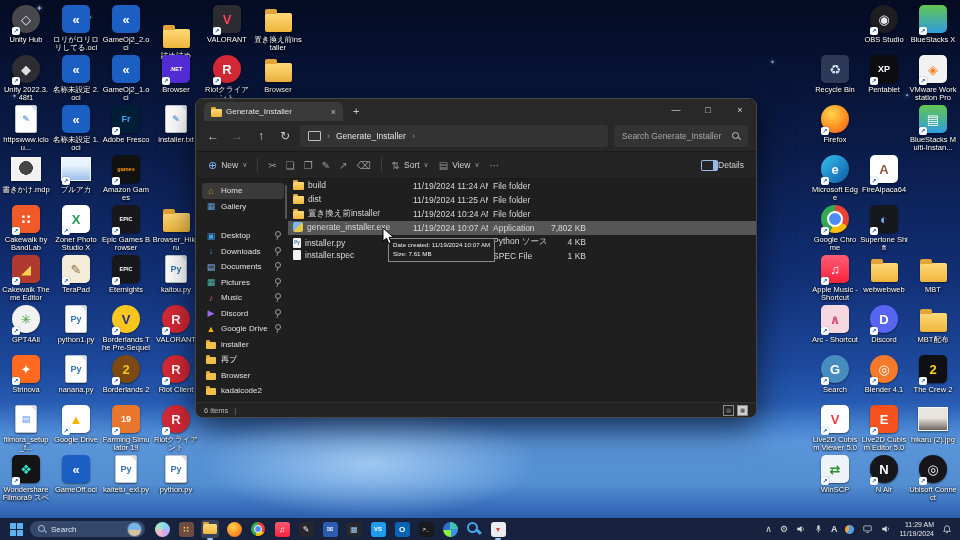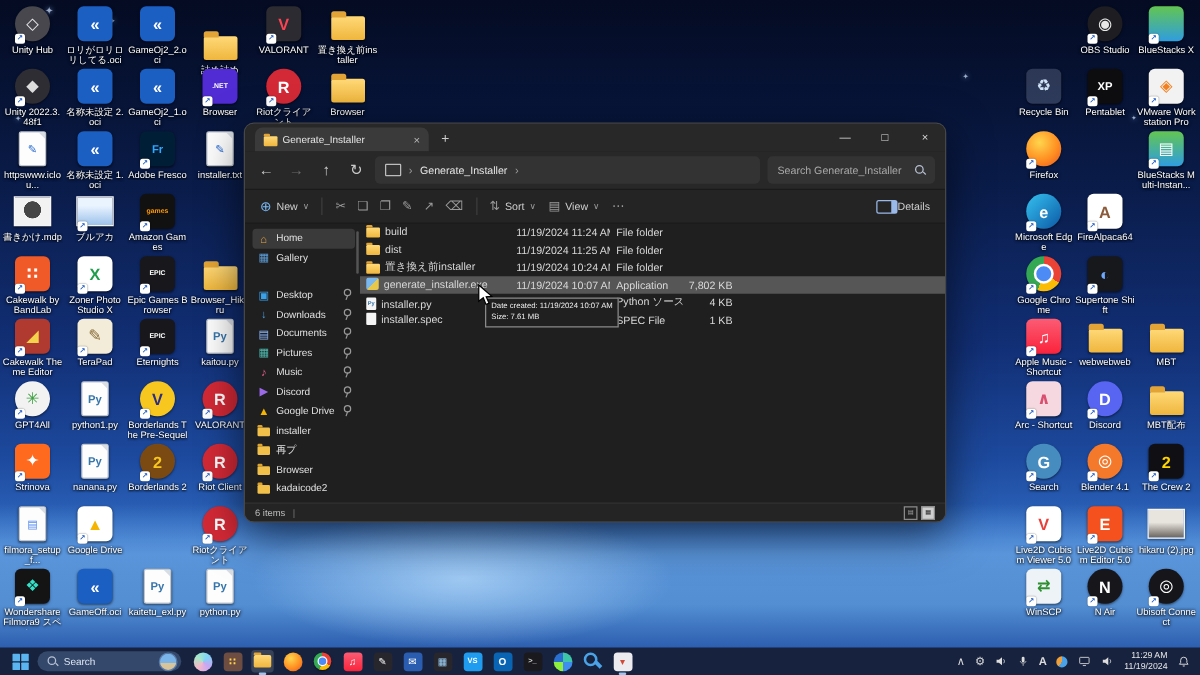--- a/index.html
+++ b/index.html
@@ -373,20 +373,29 @@
     </div>
     <div class="dicon" style="left: 102px; top: 354px;">
       <div class="tile">
         <div class="appic round" style="background: rgb(122, 74, 18);">
           <span style="color: rgb(247, 199, 31);">2</span>
         </div>
         <span class="sc">↗</span>
       </div>
       <div class="dlbl">Borderlands 2</div>
     </div>
+    <div class="dicon" style="left: 102px; top: 404px;">
+      <div class="tile">
+        <div class="appic" style="background: rgb(232, 118, 44);">
+          <span style="color: rgb(255, 255, 255); font-size: 9px;">19</span>
+        </div>
+        <span class="sc">↗</span>
+      </div>
+      <div class="dlbl">Farming Simulator 19</div>
+    </div>
     <div class="dicon" style="left: 102px; top: 454px;">
       <div class="tile">
         <div class="sheet">
           <span style="color: rgb(55, 118, 171);">Py</span>
         </div>
       </div>
       <div class="dlbl">kaitetu_exl.py</div>
     </div>
     <div class="dicon" style="left: 152px; top: 20px;">
       <div class="tile">

